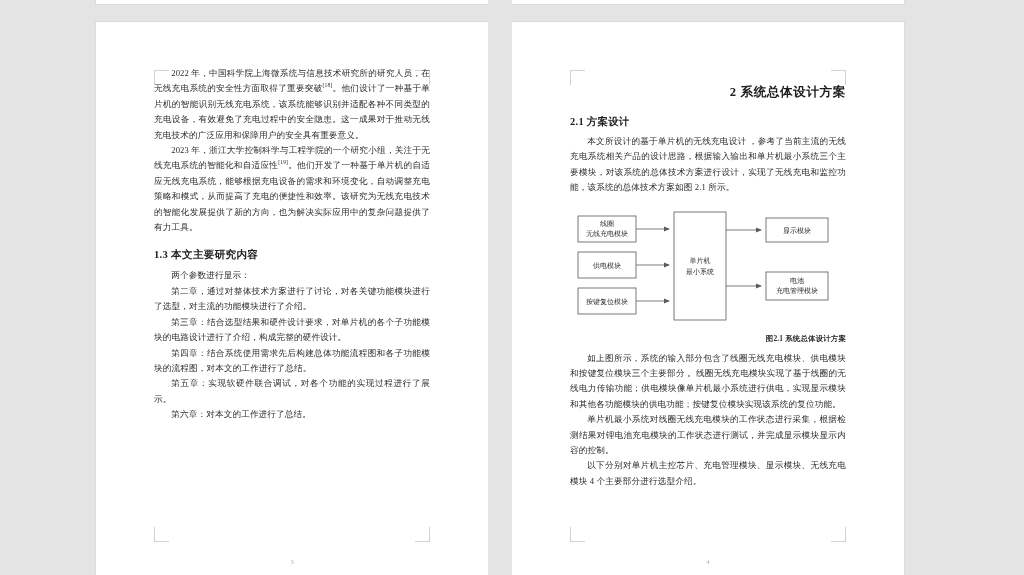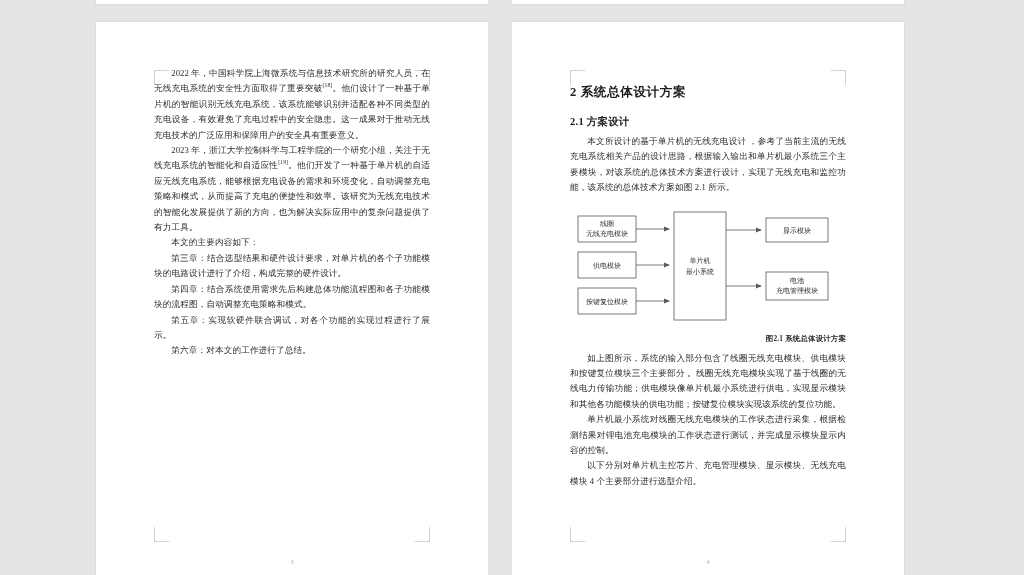--- a/index.html
+++ b/index.html
@@ -74,21 +74,21 @@
     text-align: justify;
     text-justify: inter-ideograph;
     margin: 0 0 0 0;
     text-indent: 2em;
     letter-spacing: 0.15px;
   }
 
   .h2-chapter {
     font-size: 12.6px;
     font-weight: bold;
-    text-align: left;
+    text-align: right;
     color: #1d1d1d;
     margin: 18px 0 14px 0;
     letter-spacing: 0.6px;
   }
   .h3-section {
     font-size: 10.4px;
     font-weight: bold;
     color: #1d1d1d;
     margin: 0 0 5px 0;
     letter-spacing: 0.3px;
@@ -161,24 +161,26 @@
     <div class="cmark cm-tr"></div>
     <div class="cmark cm-bl"></div>
     <div class="cmark cm-br"></div>
 
     <div class="body-area">
 
       <p class="para"><span>2022 年，中国科学院上海微系统与信息技术研究所的研究人员，在无线充电系统的安全性方面取得了重要突破</span><sup class="cite">[18]</sup><span>。他们设计了一种基于单片机的智能识别无线充电系统，该系统能够识别并适配各种不同类型的充电设备，有效避免了充电过程中的安全隐患。这一成果对于推动无线充电技术的广泛应用和保障用户的安全具有重要意义。</span></p>
 
       <p class="para"><span>2023 年，浙江大学控制科学与工程学院的一个研究小组，关注于无线充电系统的智能化和自适应性</span><sup class="cite">[19]</sup><span>。他们开发了一种基于单片机的自适应无线充电系统，能够根据充电设备的需求和环境变化，自动调整充电策略和模式，从而提高了充电的便捷性和效率。该研究为无线充电技术的智能化发展提供了新的方向，也为解决实际应用中的复杂问题提供了有力工具。</span></p>
 
-
-      <p class="para">本文的主要内容如下：</p>
+      <h3 class="h3-heading">1.3 本文主要研究内容</h3>
+
+      <p class="para">两个参数进行显示：</p>
+      <p class="para">第二章，通过对整体技术方案进行了讨论，对各关键功能模块进行了选型，对主流的功能模块进行了介绍。</p>
       <p class="para">第三章：结合选型结果和硬件设计要求，对单片机的各个子功能模块的电路设计进行了介绍，构成完整的硬件设计。</p>
-      <p class="para">第四章：结合系统使用需求先后构建总体功能流程图和各子功能模块的流程图，自动调整充电策略和模式。</p>
+      <p class="para">第四章：结合系统使用需求先后构建总体功能流程图和各子功能模块的流程图，对本文的工作进行了总结。</p>
       <p class="para">第五章：实现软硬件联合调试，对各个功能的实现过程进行了展示。</p>
       <p class="para">第六章：对本文的工作进行了总结。</p>
 
     </div>
 
     <div class="page-num">3</div>
   </div>
 
   <div class="page page-right">
     <div class="cmark cm-tl"></div>

